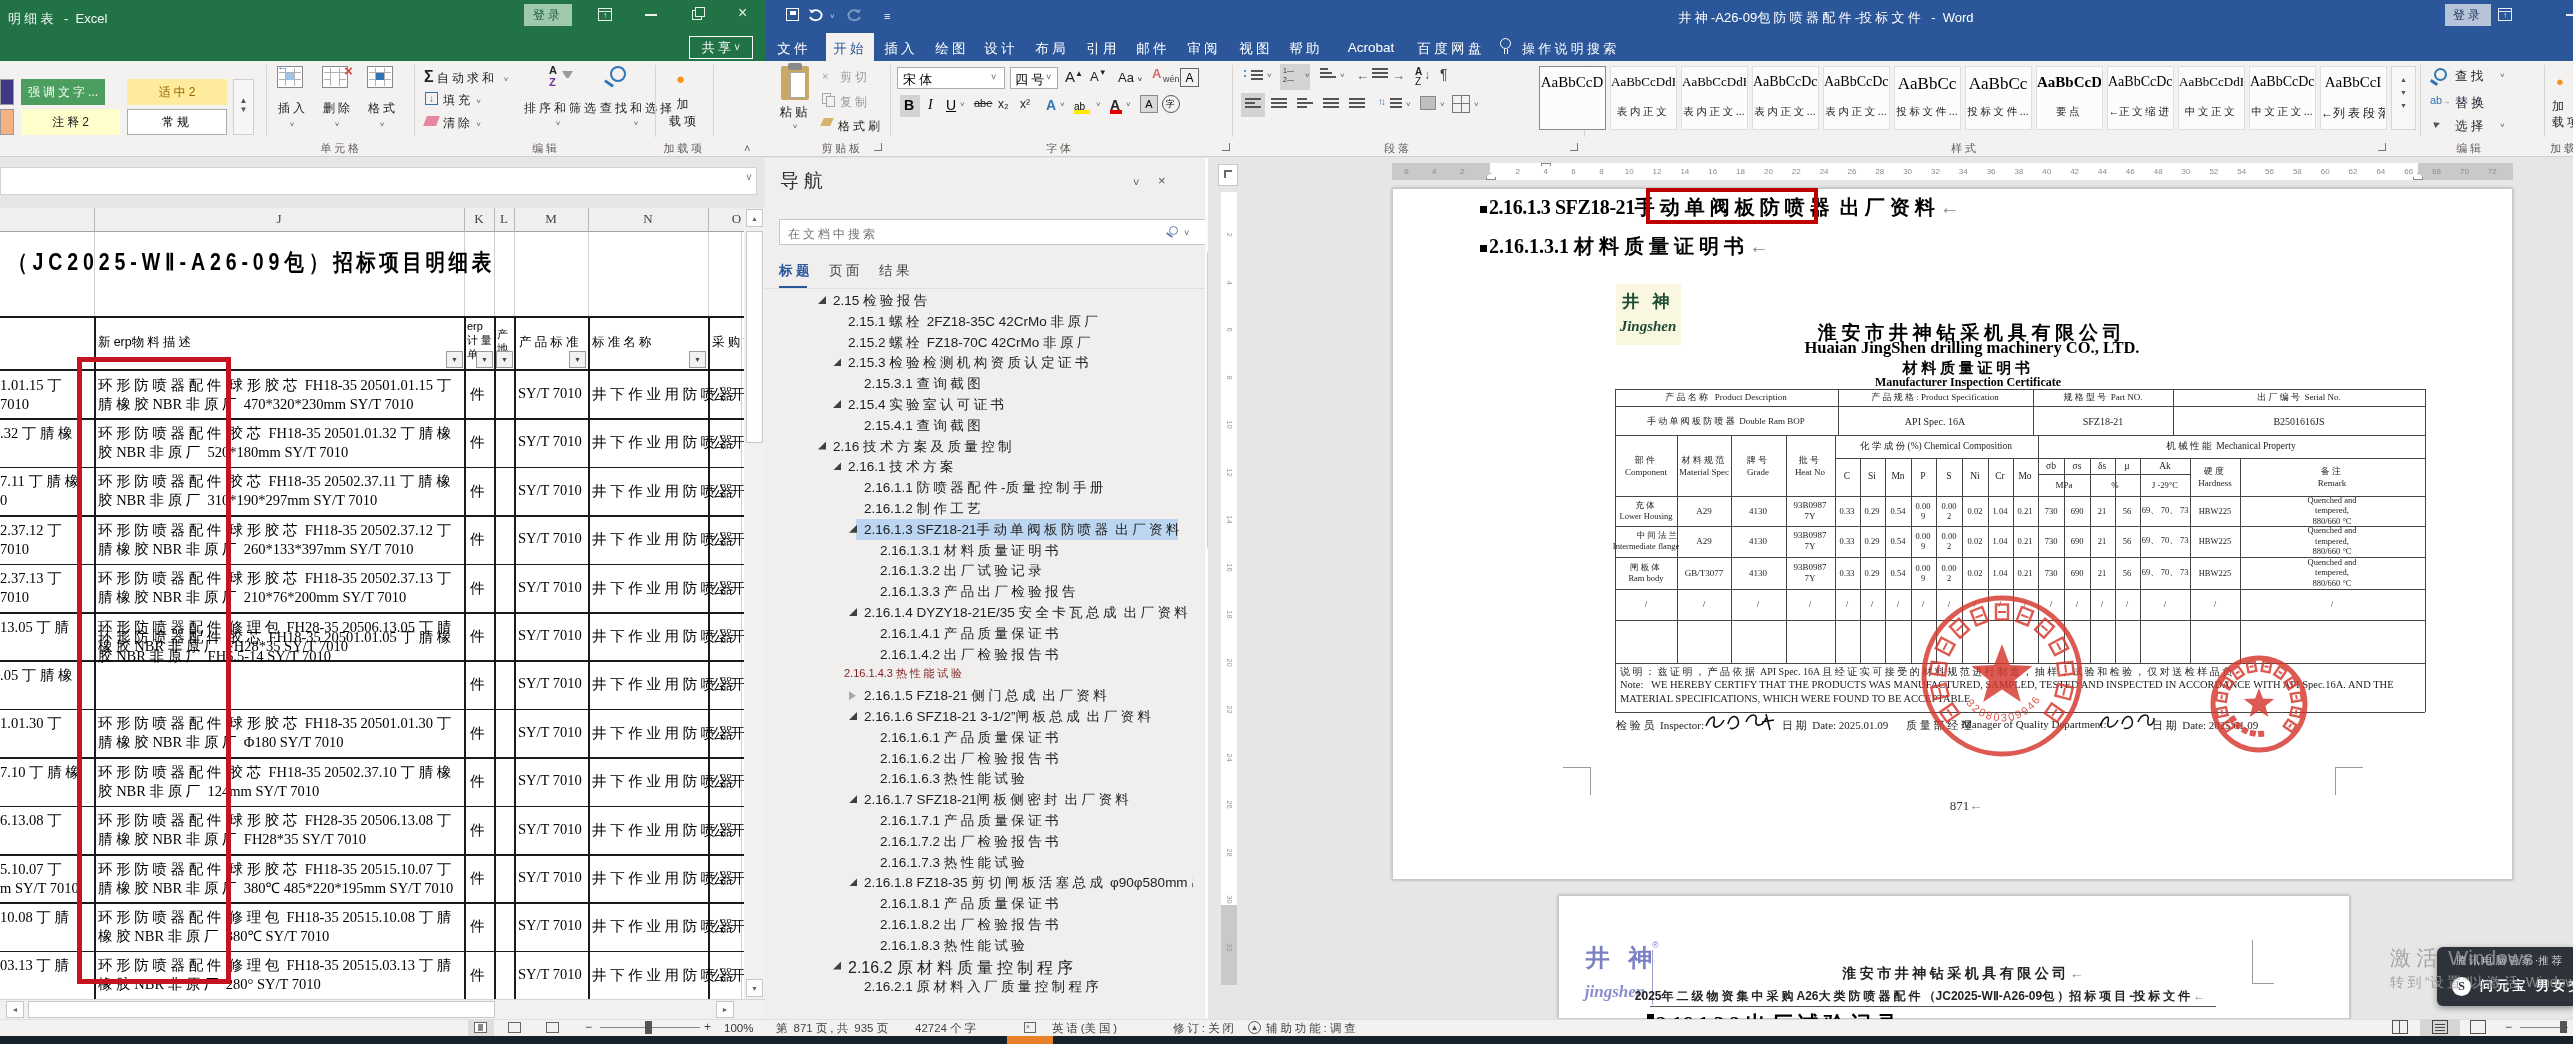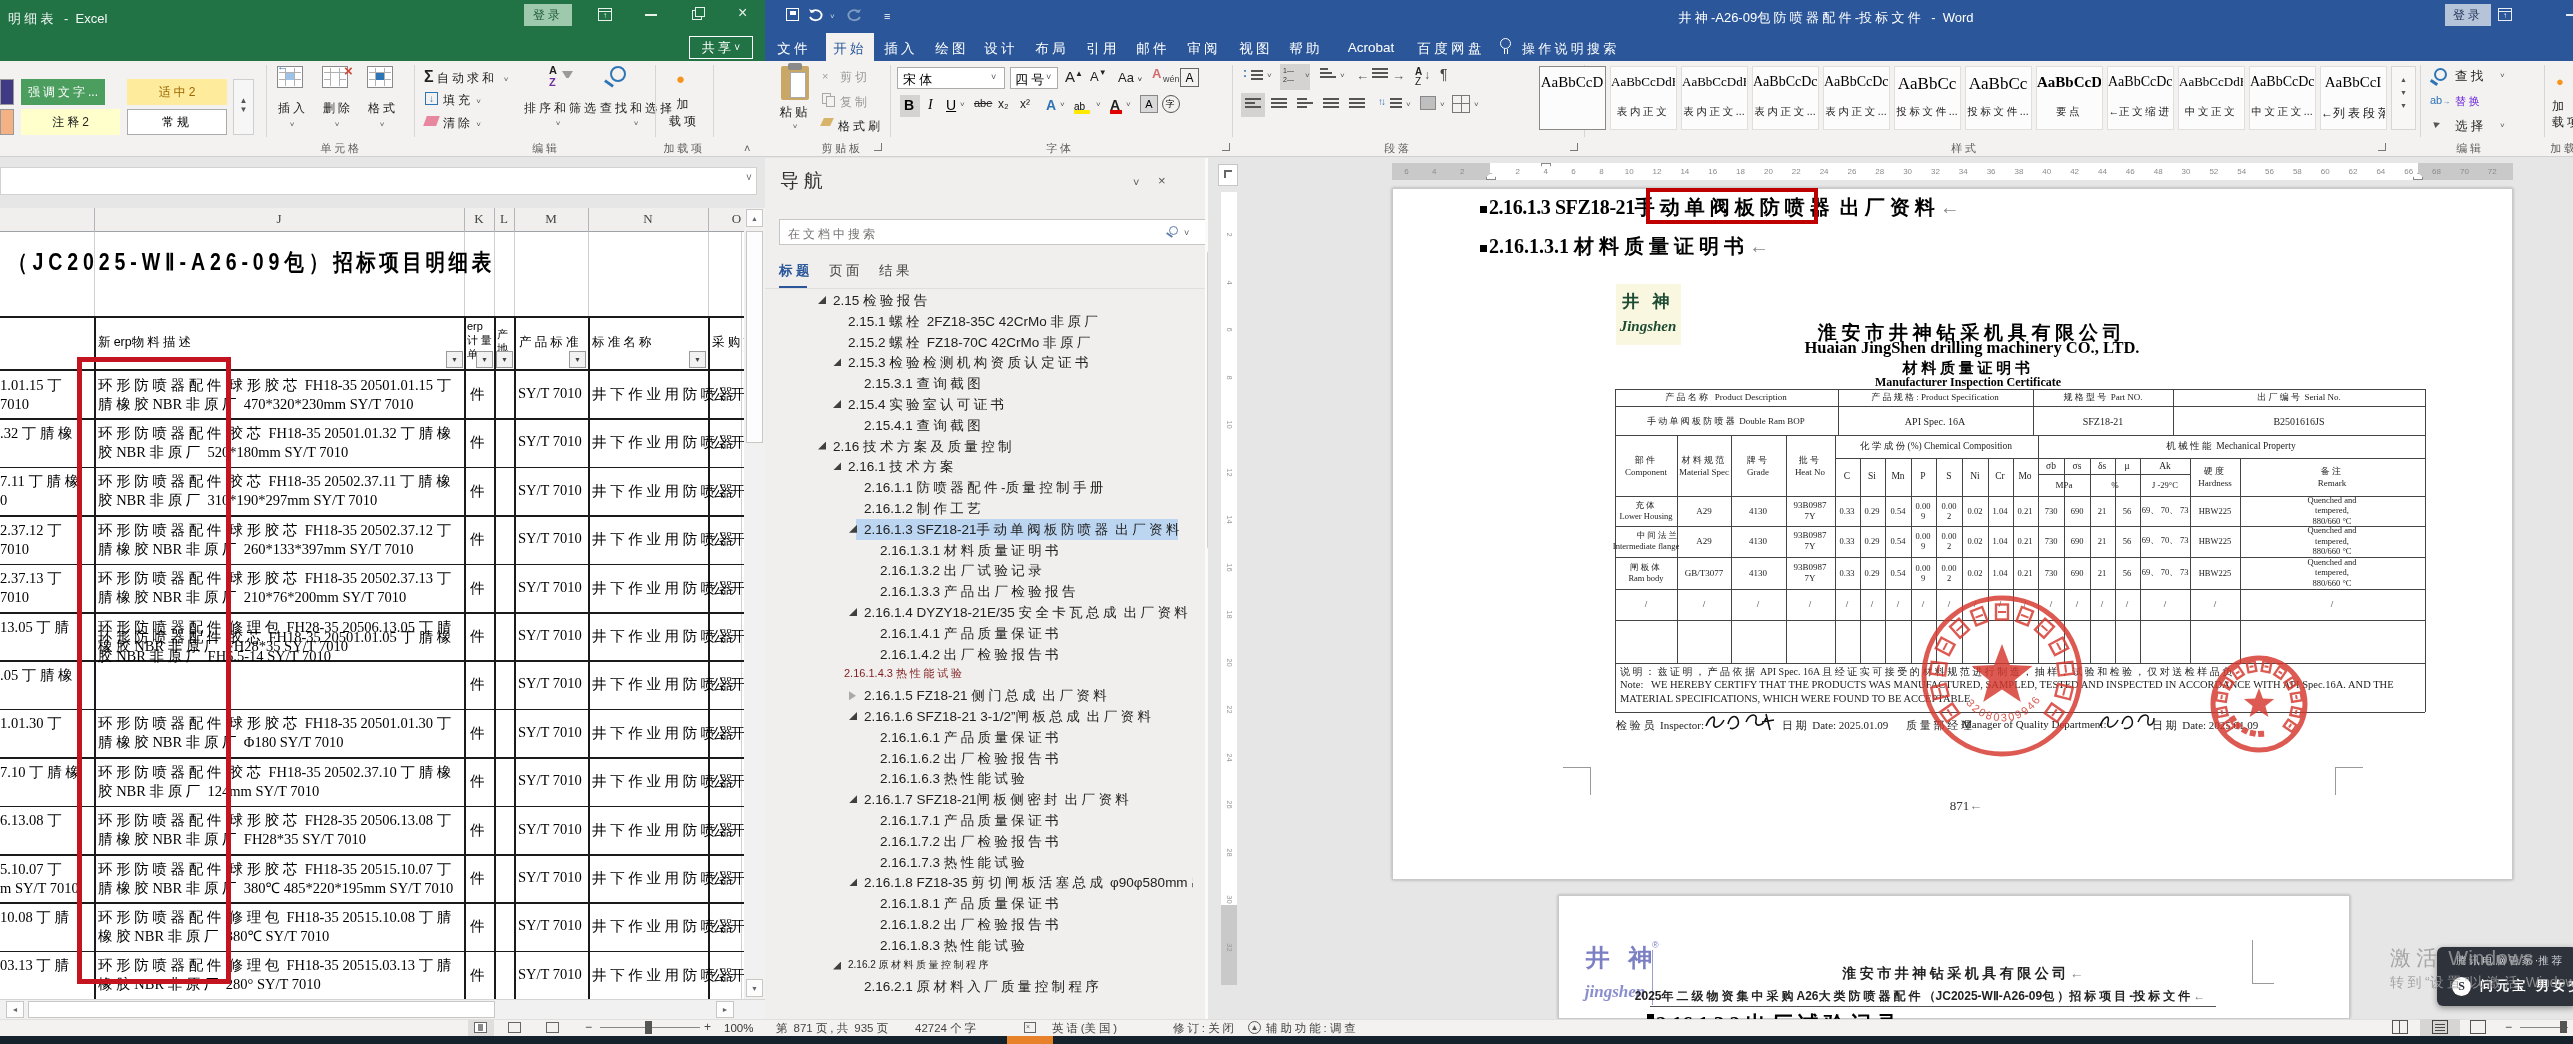--- a/index.html
+++ b/index.html
@@ -469,21 +469,21 @@
     <div style="text-align:center;font-size:7px;color:#555;line-height:13px;padding-top:6px">▲<br>▼<br>▼</div>
   </div>
 <div class="a" style="left:1965px;top:141px;font-size:11px;color:#605e5c;white-space:nowrap;transform:translateX(-50%);"><i>样式</i></div>
 <div class="a" style="left:2378px;top:143px;width:8px;height:8px;border-right:1.5px solid #777;border-bottom:1.5px solid #777"></div>
 <div class="a" style="left:2420px;top:65px;width:1px;height:72px;background:#d8d6d4"></div>
 <div class="a" style="left:2434px;top:68px;width:13px;height:13px;border:2px solid #2e75b6;border-radius:50%"></div>
 <div class="a" style="left:2430px;top:81px;width:8px;height:3px;background:#2e75b6;transform:rotate(35deg)"></div>
 <div class="a" style="left:2455px;top:68px;font-size:12.5px;color:#222;white-space:nowrap;"><i>查找</i></div>
 <div class="a" style="left:2500px;top:71px;font-size:8px;color:#555;white-space:nowrap;">˅</div>
 <div class="a" style="left:2430px;top:94px;font-size:11px;color:#222;white-space:nowrap;"><span style="color:#2e75b6;font-size:11px">ab</span><span style="font-size:8px;color:#2e75b6">→</span></div>
-<div class="a" style="left:2455px;top:94px;font-size:11px;color:#6d28d9;white-space:nowrap;"><i>替换</i></div>
+<div class="a" style="left:2455px;top:94px;font-size:13px;color:#0f172a;white-space:nowrap;"><i>替换</i></div>
 <div class="a" style="left:2432px;top:118px;font-size:10px;color:#555;white-space:nowrap;transform:rotate(-20deg)">►</div>
 <div class="a" style="left:2455px;top:118px;font-size:12.5px;color:#222;white-space:nowrap;"><i>选择</i></div>
 <div class="a" style="left:2500px;top:121px;font-size:8px;color:#555;white-space:nowrap;">˅</div>
 <div class="a" style="left:2470px;top:141px;font-size:11px;color:#605e5c;white-space:nowrap;transform:translateX(-50%);"><i>编辑</i></div>
 <div class="a" style="left:2544px;top:65px;width:1px;height:72px;background:#d8d6d4"></div>
 <div class="a" style="left:2556px;top:74px;font-size:13px;color:#f7941d">●</div>
 <div class="a" style="left:2552px;top:98px;font-size:12px;color:#222;white-space:nowrap;"><i>加</i></div>
 <div class="a" style="left:2552px;top:114px;font-size:12px;color:#222;white-space:nowrap;"><i>载项</i></div>
 <div class="a" style="left:2564px;top:141px;font-size:11px;color:#605e5c;white-space:nowrap;transform:translateX(-50%);"><i>加载</i></div>
 <div class="a" style="left:765px;top:158px;width:443px;height:861px;background:#f0efee"></div>
@@ -540,21 +540,21 @@
 <div class="a" style="left:864px;top:791.2px;font-size:13.5px;color:#222;white-space:nowrap;max-width:329px;overflow:hidden">2.16.1.7 SFZ18-21<i>闸板侧密封</i> <i>出厂资料</i></div>
 <div class="a" style="left:880px;top:812.0px;font-size:13.5px;color:#222;white-space:nowrap;max-width:313px;overflow:hidden">2.16.1.7.1 <i>产品质量保证书</i></div>
 <div class="a" style="left:880px;top:832.8000000000001px;font-size:13.5px;color:#222;white-space:nowrap;max-width:313px;overflow:hidden">2.16.1.7.2 <i>出厂检验报告书</i></div>
 <div class="a" style="left:880px;top:853.6px;font-size:13.5px;color:#222;white-space:nowrap;max-width:313px;overflow:hidden">2.16.1.7.3 <i>热性能试验</i></div>
 <div class="a" style="left:849px;top:878.4px;width:8px;height:8px;background:#404040;clip-path:polygon(100% 0,100% 100%,0 100%)"></div>
 <div class="a" style="left:864px;top:874.4px;font-size:13.5px;color:#222;white-space:nowrap;max-width:329px;overflow:hidden">2.16.1.8 FZ18-35 <i>剪切闸板活塞总成</i> φ90φ580mm <i>出</i>...</div>
 <div class="a" style="left:880px;top:895.2px;font-size:13.5px;color:#222;white-space:nowrap;max-width:313px;overflow:hidden">2.16.1.8.1 <i>产品质量保证书</i></div>
 <div class="a" style="left:880px;top:916.0px;font-size:13.5px;color:#222;white-space:nowrap;max-width:313px;overflow:hidden">2.16.1.8.2 <i>出厂检验报告书</i></div>
 <div class="a" style="left:880px;top:936.8000000000001px;font-size:13.5px;color:#222;white-space:nowrap;max-width:313px;overflow:hidden">2.16.1.8.3 <i>热性能试验</i></div>
 <div class="a" style="left:833px;top:961.6px;width:8px;height:8px;background:#404040;clip-path:polygon(100% 0,100% 100%,0 100%)"></div>
-<div class="a" style="left:848px;top:957.6px;font-size:10px;color:#222;white-space:nowrap;max-width:345px;overflow:hidden">2.16.2 <i>原材料质量控制程序</i></div>
+<div class="a" style="left:848px;top:957.6px;font-size:16px;color:#222;white-space:nowrap;max-width:345px;overflow:hidden">2.16.2 <i>原材料质量控制程序</i></div>
 <div class="a" style="left:864px;top:978.4px;font-size:13.5px;color:#222;white-space:nowrap;max-width:329px;overflow:hidden">2.16.2.1 <i>原材料入厂质量控制程序</i></div>
 <div class="a" style="left:1208px;top:158px;width:1365px;height:861px;background:#e6e6e6"></div>
 <div class="a" style="left:1218px;top:164px;width:20px;height:22px;background:#fff;border:1px solid #c8c6c4"></div>
 <div class="a" style="left:1224px;top:170px;width:8px;height:8px;border-left:2px solid #666;border-top:2px solid #666"></div>
 <div class="a" style="left:1221px;top:192px;width:16px;height:713px;background:#fff"></div>
 <div class="a" style="left:1221px;top:905px;width:16px;height:80px;background:#c9c9c9"></div>
 <div class="a" style="left:1221px;top:230.0px;width:16px;text-align:center;font-size:7.5px;color:#999;transform:rotate(90deg)">2</div>
 <div class="a" style="left:1221px;top:277.5px;width:16px;text-align:center;font-size:7.5px;color:#999;transform:rotate(90deg)">4</div>
 <div class="a" style="left:1221px;top:325.0px;width:16px;text-align:center;font-size:7.5px;color:#999;transform:rotate(90deg)">6</div>
 <div class="a" style="left:1221px;top:372.5px;width:16px;text-align:center;font-size:7.5px;color:#999;transform:rotate(90deg)">8</div>

